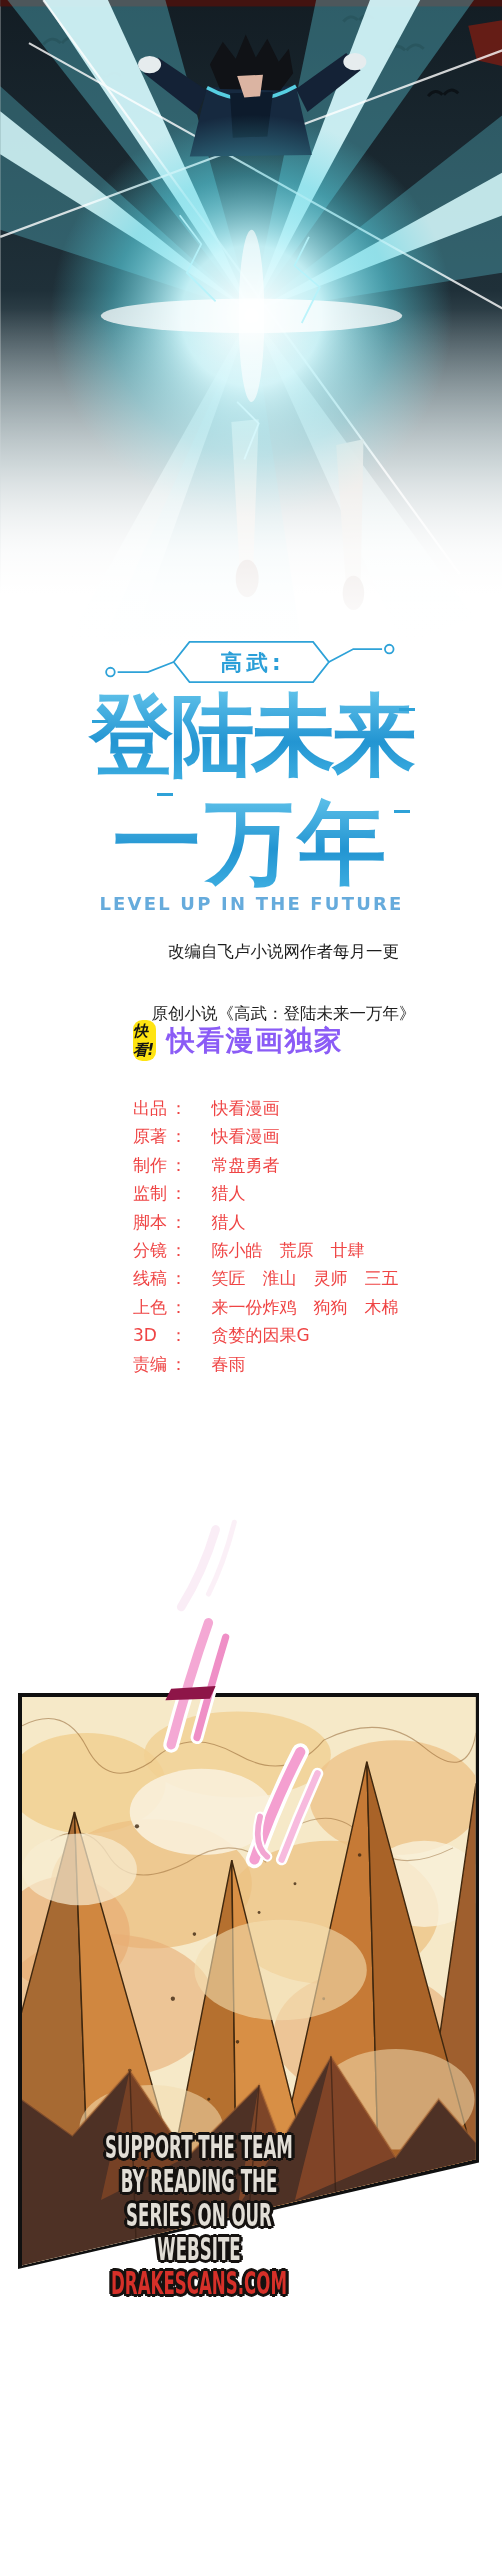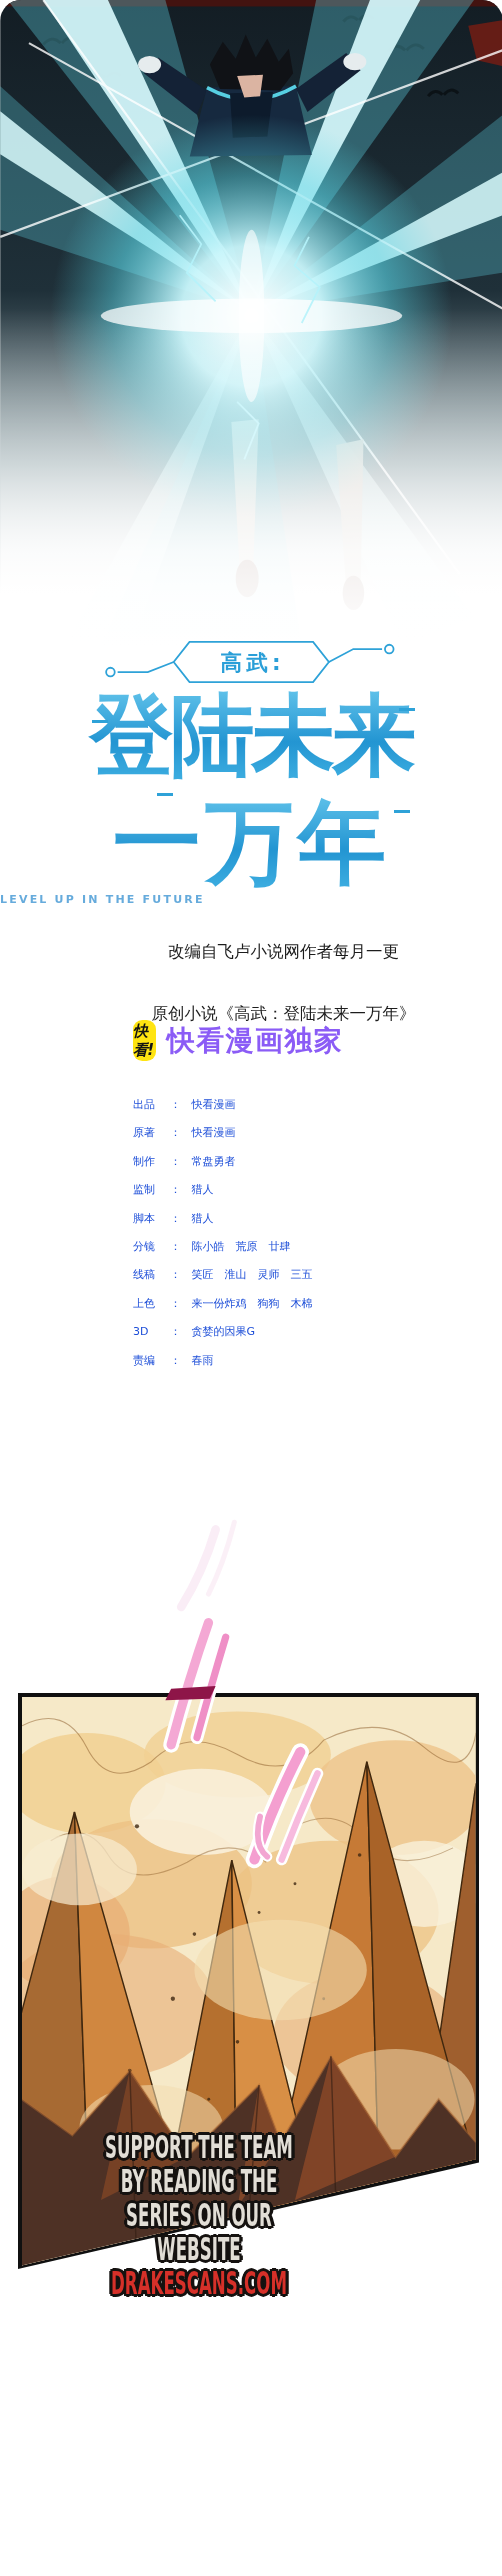--- a/index.html
+++ b/index.html
@@ -1,51 +1,51 @@
 <!DOCTYPE html>
 <html style="font-size:11.5px"><head>
 <meta charset="utf-8">
 <style>
   html,body { margin:0; padding:0; background:#fff; }
   body { font-family:"DejaVu Sans", sans-serif; }
-  .page { position:relative; width:503px; height:2576px; background:#ffffff; overflow:hidden;border-radius:21px; }
+  .page { position:relative; width:503px; height:2576px; background:#ffffff; overflow:hidden; }
 
   
   .hero { position:absolute; left:0; top:0; width:503px; height:646px; z-index:1; }
 
   
   .badge-wrap { position:absolute; top:639px; left:50%; transform:translateX(-50%); width:309px; height:46px; z-index:2; }
   .title-line { position:absolute; left:0; width:503px; text-align:center; font-weight:bold;
     background:linear-gradient(180deg,#6fcdf0 0%, #2395d2 55%, #47b7e6 100%);
     -webkit-background-clip:text; background-clip:text; color:transparent;
     font-family:"DejaVu Sans", sans-serif; z-index:2; }
   .title-1 { top:676px; font-size:89px; letter-spacing:-2.9px; transform:scaleX(0.94); }
   .title-2 { top:781px; font-size:92px; letter-spacing:4.3px; transform:scaleX(0.96); }
-  .subtitle { position:absolute; top:893px; left:0; width:503px; text-align:left;
-    font-size:11px; font-weight:bold; color:#66abdc; letter-spacing:2.2px; z-index:2; }
+  .subtitle { position:absolute; top:893px; left:0; width:503px; text-align:center;
+    font-size:18px; font-weight:bold; color:#66abdc; letter-spacing:2.2px; z-index:2; }
   .dash { position:absolute; height:2.9px; width:16px; background:#2ea2d8; z-index:2; }
 
   
   .note { position:absolute; left:0; width:503px; text-align:center; font-size:16.5px; color:#1d1d1d; z-index:2;padding-left:32px; }
   .note-1 { top:941px; }
   .note-2 { top:1003px; }
 
   
   .exclusive-row { position:absolute; left:133px; top:1020px; display:flex; align-items:center; gap:10.8px; z-index:2; }
   .kk-logo { width:23px; height:41px; background:#ffe411; border-radius:9.3px;
     display:flex; align-items:center; justify-content:center; }
   .kk-logo span { font-size:15px; font-weight:900; font-style:italic; color:#141414; letter-spacing:-0.7px; }
   .exclusive-label { font-size:28px; font-weight:bold; color:#8b5cf6; letter-spacing:1.4px; }
 
   
-  .credits { position:absolute; left:133px; top:1097px; font-size:11px; color:#1d4ed8; z-index:2; }
+  .credits { position:absolute; left:133px; top:1097px; font-size:17px; color:#ef4444; z-index:2; }
   .credit-row { display:flex; align-items:baseline; height:17.6px; margin-bottom:10.8px; }
   .c-role { display:inline-block; width:37px; white-space:pre; }
   .c-colon { display:inline-block; width:21.5px; }
-  .c-names { white-space:pre; }
+  .c-names { white-space:pre;margin-left:20px; }
 
   
   .sfx { position:absolute; left:108px; top:1515px; width:244px; height:359px; z-index:5; }
 
   
   .panel { position:absolute; left:18px; top:1693px; width:461px; height:576px; background:#101010;
     clip-path:polygon(0 0, 100% 0, 100% 81.5%, 0 100%); z-index:2; }
   .panel-art { position:absolute; left:3.6px; top:3.6px; width:454px; height:569px; background:#f6e9c8;
     clip-path:polygon(0 0, 100% 0, 100% 81.3%, 0 100%); }
 

